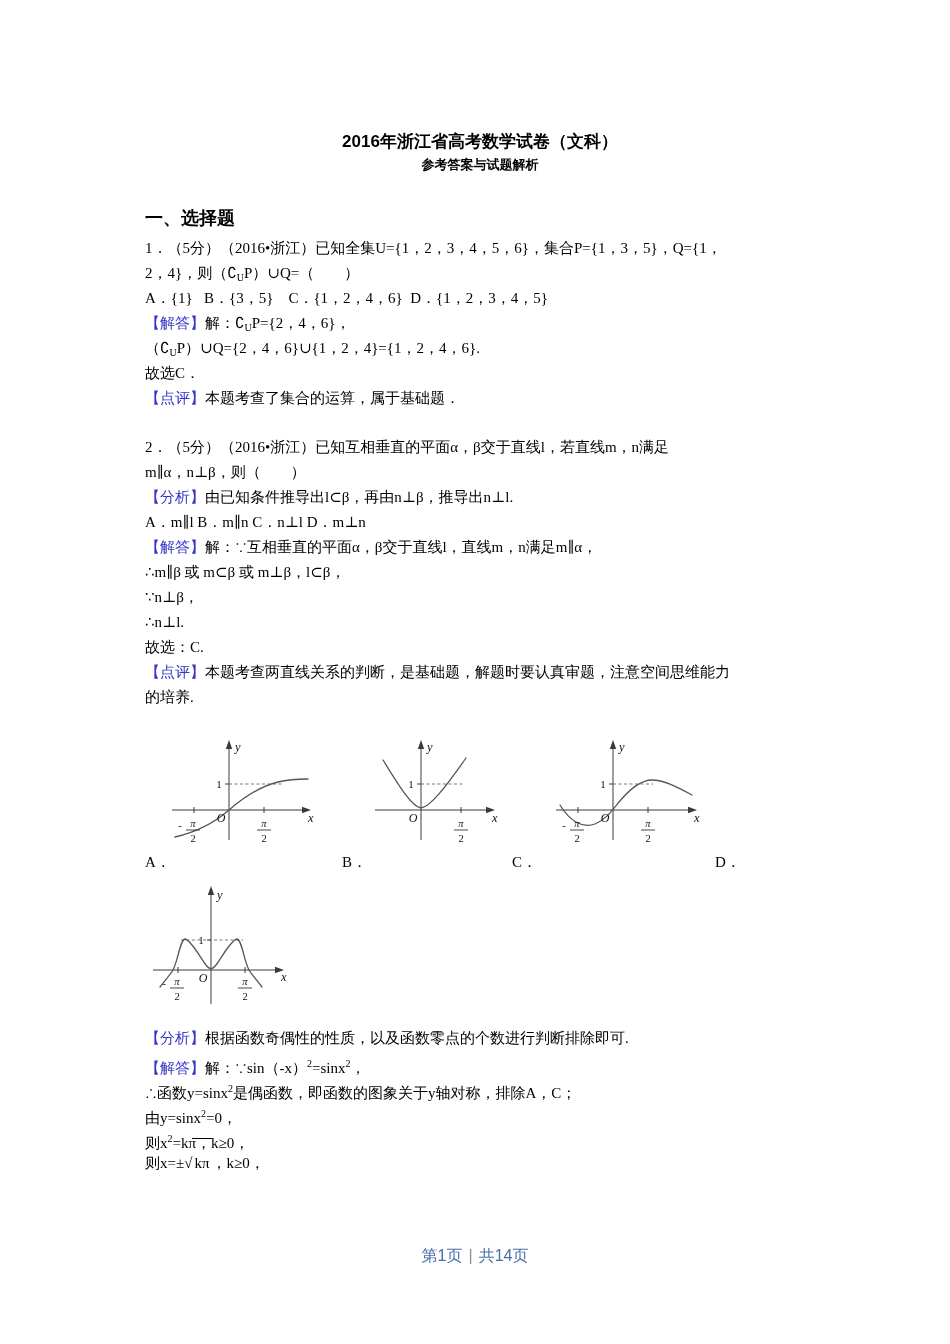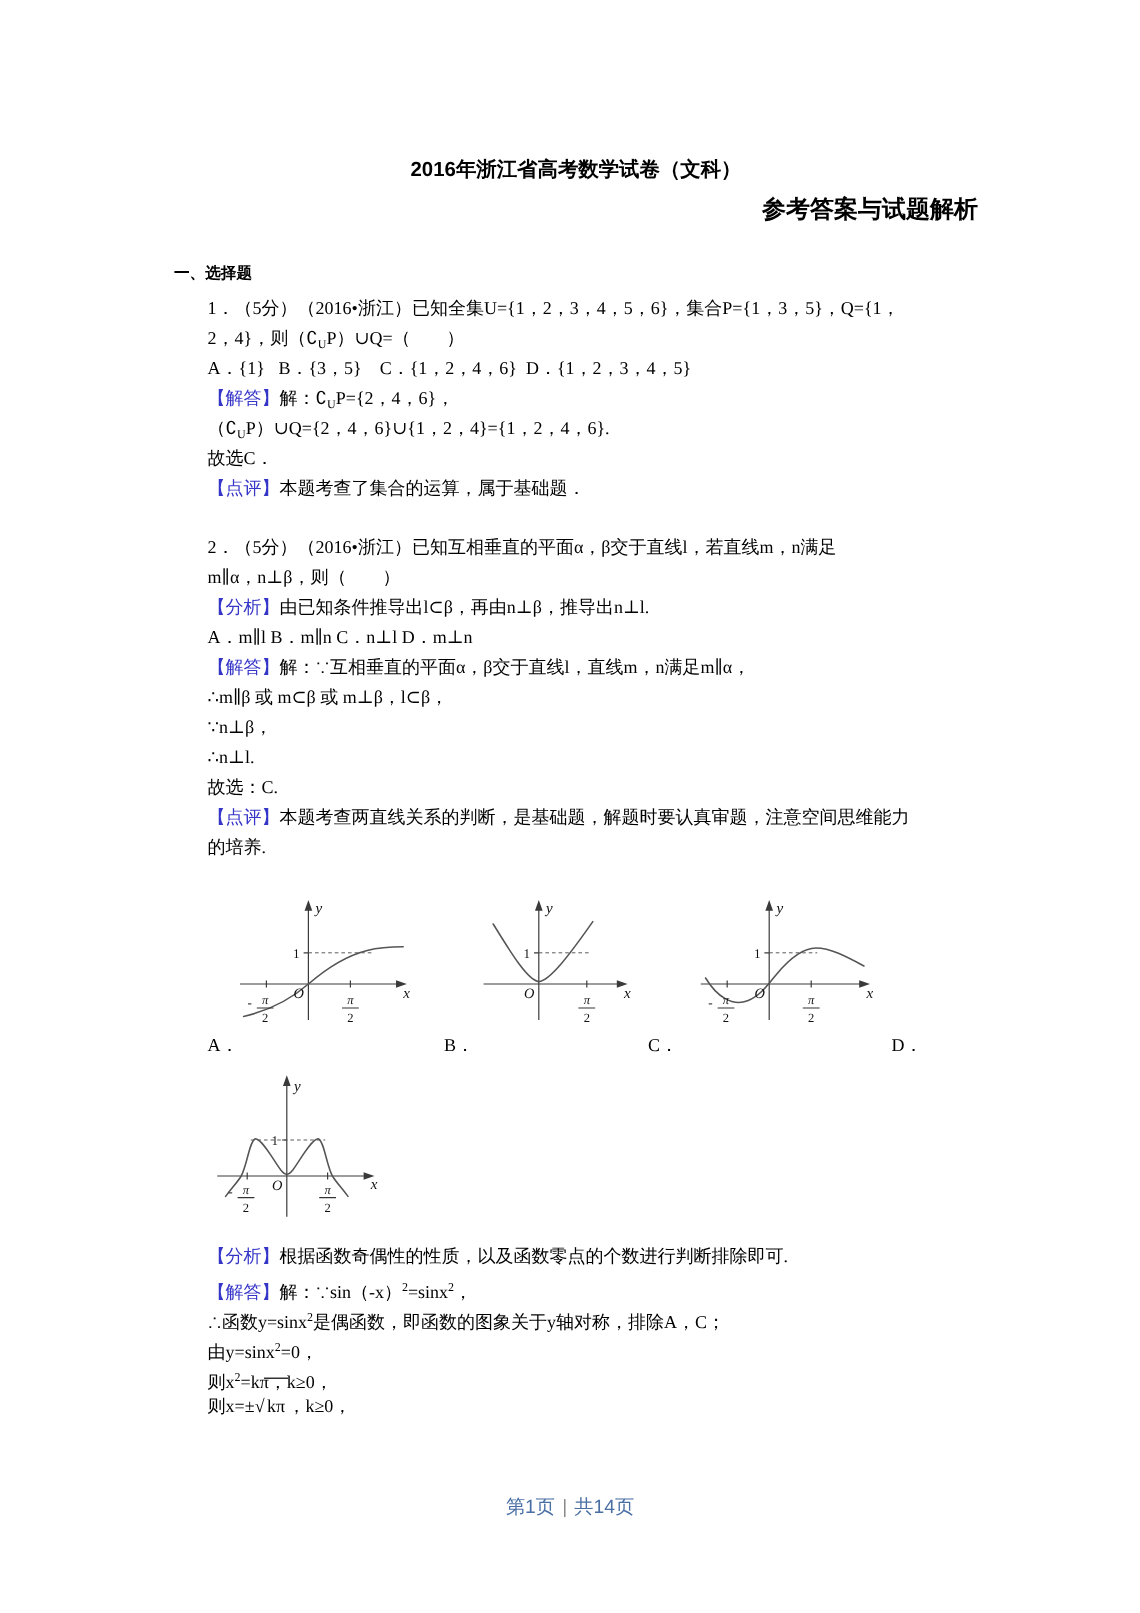--- a/index.html
+++ b/index.html
@@ -2,24 +2,24 @@
 <html style="--tag: #3535c8; --footer: #4a6fa5;"><head>
 <meta charset="utf-8">
 <style>
   html,body{margin:0;padding:0;background:#fff;}
   .page{position:relative;width:950px;height:1344px;background:#fff;overflow:hidden;
         font-family:"Liberation Serif","DejaVu Serif",serif;color:#000;}
   .content{padding:130px 135px 0 145px;}
   .doc-title{font-family:"Liberation Sans","DejaVu Sans",sans-serif;font-weight:bold;
              font-size:17px;line-height:24px;text-align:center;}
   .doc-subtitle{font-family:"Liberation Sans","DejaVu Sans",sans-serif;font-weight:bold;
-                font-size:20px;line-height:22px;text-align:right;margin-top:10px;}
+                font-size:13px;line-height:22px;text-align:center;}
   .sec-heading{font-family:"Liberation Sans","DejaVu Sans",sans-serif;font-weight:bold;
-               font-size:13px;line-height:24px;margin-top:30px;}
-  .qblock{margin-top:0;margin-left:28px;}
+               font-size:18px;line-height:24px;margin-top:30px;}
+  .qblock{margin-top:0;}
   .qblock.gap-before{margin-top:24px;}
   .q-first{margin-top:6px;}
   .line{font-size:15px;line-height:25px;height:25px;white-space:pre-wrap;}
   .seg-tag{color:var(--tag,#3535c8);}
   .seg-sub{font-size:10px;vertical-align:-3px;}
   .seg-sup{font-size:10px;vertical-align:6px;}
   .seg-sqrt{border-top:1px solid #000;padding:16px 2px;}
   .graphrow{display:flex;align-items:flex-end;padding-left:22px;margin-top:6px;height:114px;}
   .graphrow .g-b{margin-left:52px;}
   .graphrow .g-c{margin-left:50px;}

